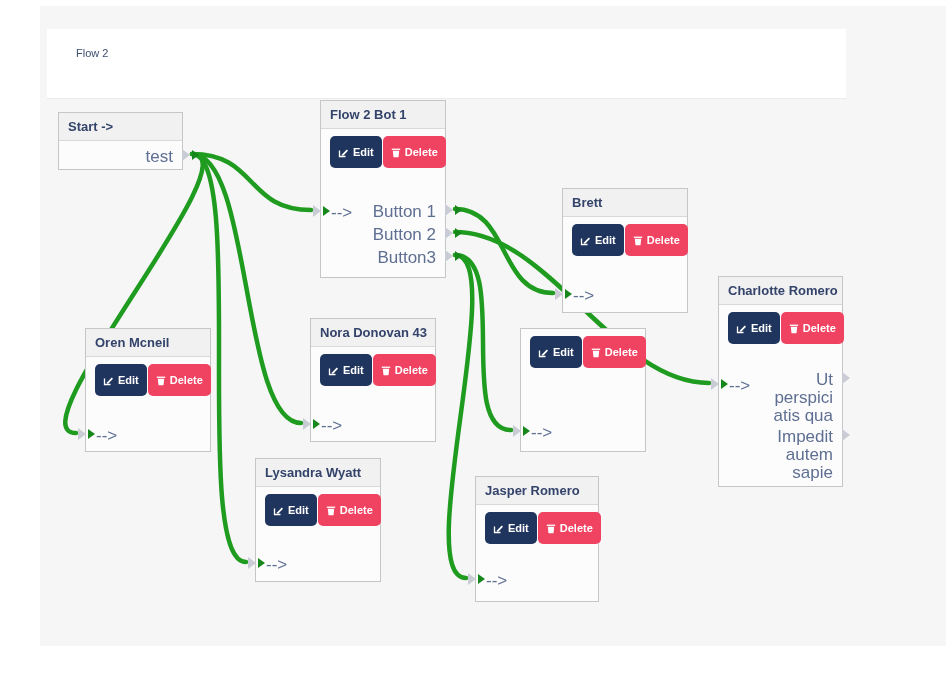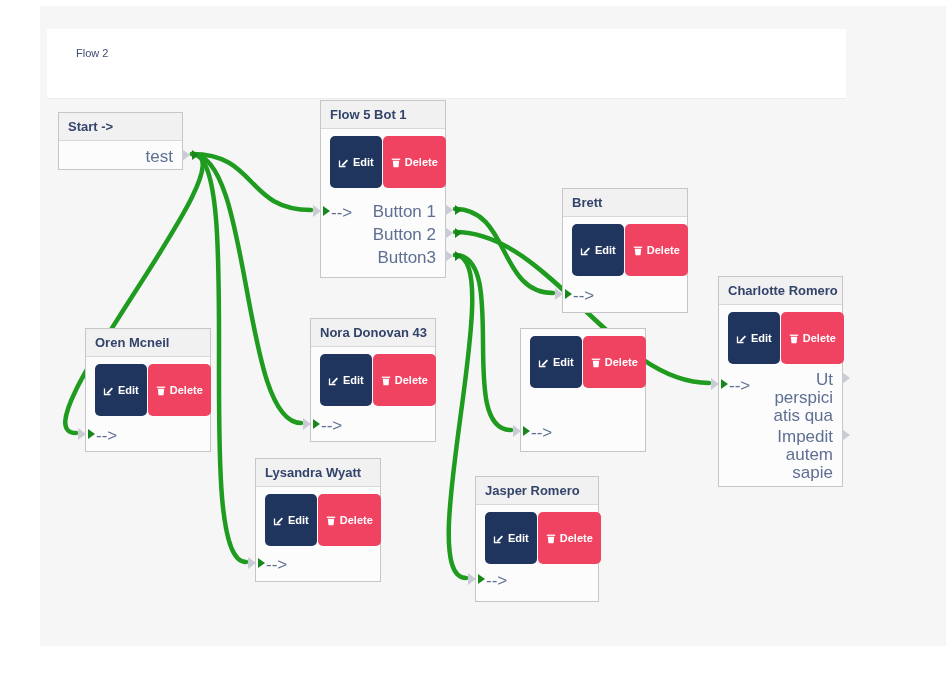--- a/index.html
+++ b/index.html
@@ -11,21 +11,21 @@
   .header-card{position:absolute;left:47px;top:29px;width:799px;height:69px;background:#ffffff;
     border-bottom:1px solid #ececec;z-index:3;}
   .header-title{position:absolute;left:29px;top:18px;font-size:11px;color:#3d4d70;}
   #edge-layer{position:absolute;left:0;top:0;z-index:1;}
   #node-layer{position:absolute;left:0;top:0;width:946px;height:691px;z-index:2;}
   .node{position:absolute;background:#fcfcfd;border:1px solid #c6c6c6;box-sizing:border-box;}
   .node-header{height:28px;line-height:27px;padding:0 9px;background:#f1f1f2;border-bottom:1px solid #d9d9d9;
     color:#33436a;font-size:13px;font-weight:600;box-sizing:border-box;white-space:nowrap;overflow:hidden;}
   .btn-row{display:flex;gap:1px;margin:7px 0 0 9px;}
   .btn{display:inline-flex;align-items:center;gap:4px;border:none;color:#fff;font-size:11px;font-weight:700;
-    padding:20px 8px;border-radius:5px;font-family:inherit;cursor:pointer;line-height:12px;}
+    padding:10px 8px;border-radius:5px;font-family:inherit;cursor:pointer;line-height:12px;}
   .btn.edit{background:#20355e;}
   .btn.del{background:#f04362;}
   .item{position:absolute;font-size:17px;color:#5f6f92;white-space:nowrap;}
   .item.left{left:10px;}
   .item.right{right:9px;text-align:right;}
   .item.wrap{width:66px;line-height:18px;white-space:normal;word-wrap:break-word;}
   .port{position:absolute;width:0;height:0;border-top:6px solid transparent;border-bottom:6px solid transparent;
     border-left:8px solid #c9ccd4;}
   .port.in{left:-8px;}
   .port.out{right:-8px;}
@@ -55,21 +55,21 @@
 
 <div id="node-layer">
   <div class="node" style="left: 58px; top: 112px; width: 125px; height: 58px;">
     <div class="node-header">Start -&gt;</div>
 
   <div class="item right" style="top: 34px;">test</div>
       <span class="port out connected" style="top: 36px;"></span>
     </div>
 
   <div class="node" style="left: 320px; top: 100px; width: 126px; height: 178px;">
-    <div class="node-header">Flow 5 Bot 1</div>
+    <div class="node-header">Flow 2 Bot 1</div>
     <div class="btn-row">
       <button class="btn edit">
         <svg width="11" height="11" viewBox="0 0 11 11">
           <path d="M1.5 3.5 v6 h6" fill="none" stroke="#ffffff" stroke-width="1.3"></path>
           <path d="M4.2 7.2 l4.6-4.6 l1.2 1.2 l-4.6 4.6 l-1.6 0.4 z" fill="#ffffff"></path>
         </svg>
         <span>Edit</span>
       </button>
       <button class="btn del">
         <svg width="10" height="11" viewBox="0 0 10 11">

